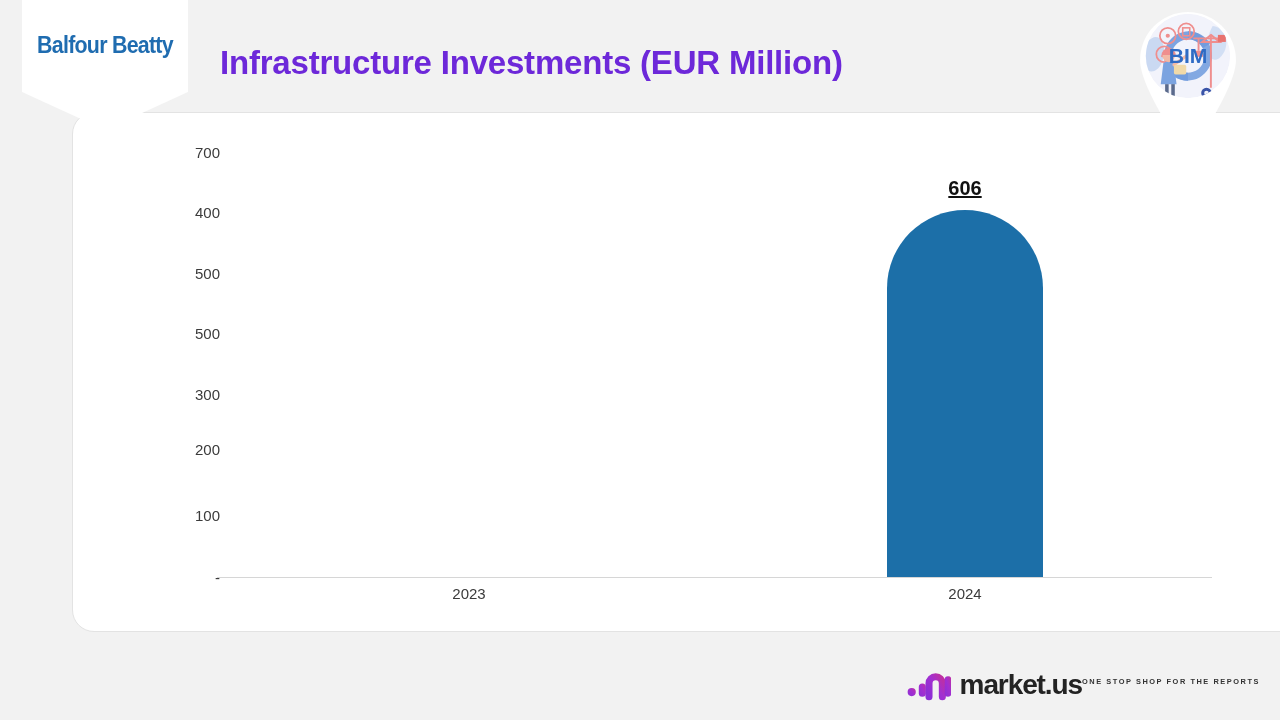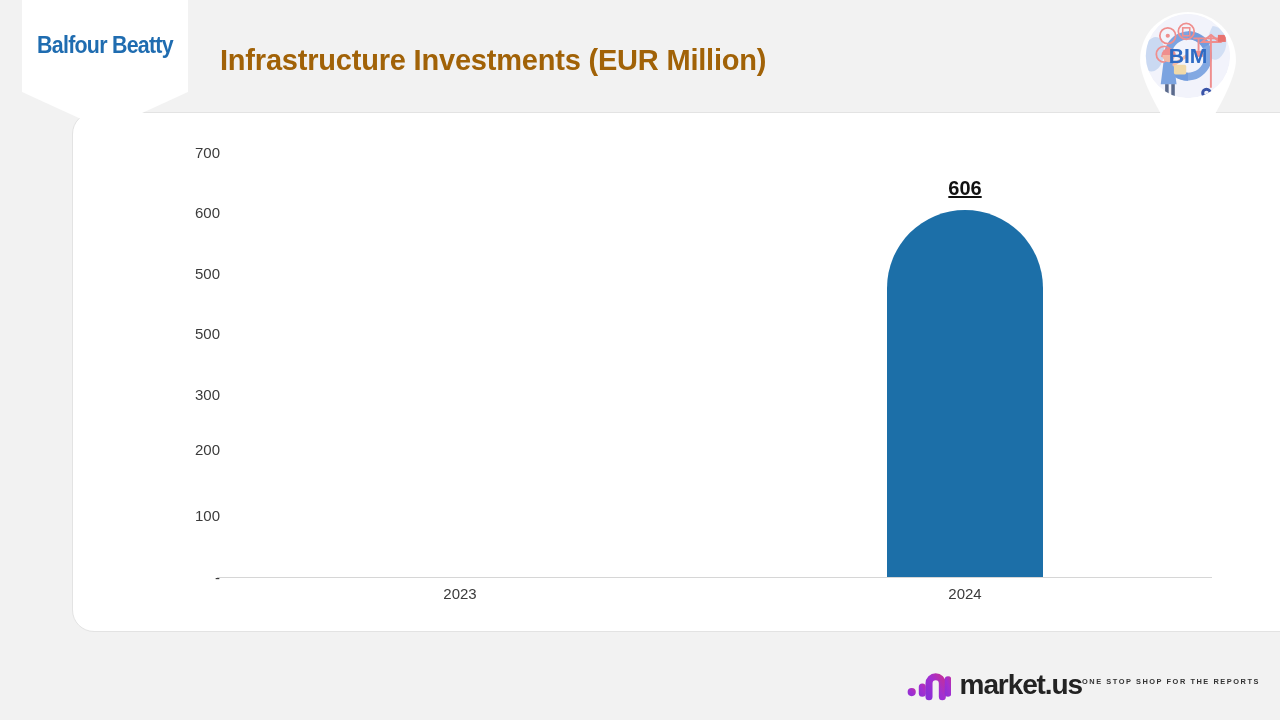--- a/index.html
+++ b/index.html
@@ -45,23 +45,23 @@
     color: #1f6cb0;
     transform: scaleX(0.93);
     white-space: nowrap;
   }
 
   
   #chart-title {
     position: absolute;
     left: 220px;
     top: 44px;
-    font-size: 29px;
-    font-weight: bold;
-    color: #a16207;
+    font-size: 33px;
+    font-weight: bold;
+    color: #6d28d9;
     letter-spacing: -0.2px;
     white-space: nowrap;
     z-index: 3;
   }
 
   
   #chart-card {
     position: absolute;
     left: 24px;
     top: 112px;
@@ -254,37 +254,37 @@
       <circle cx="71" cy="92" r="2.6" fill="#f2f3fb"></circle>
     </g>
     <text x="50" y="58" text-anchor="middle" font-family="Liberation Sans, sans-serif" font-size="24" font-weight="bold" fill="#2f6bc4">BIM</text>
   </svg>
 </div>
 
 <div id="chart-card">
   <div id="plot-area">
 
     <div class="y-tick" style="top:39px">700</div>
-    <div class="y-tick" style="top:99px">600</div>
+    <div class="y-tick" style="top:99px">400</div>
     <div class="y-tick" style="top:160px">500</div>
     <div class="y-tick" style="top:220px">500</div>
     <div class="y-tick" style="top:281px">300</div>
     <div class="y-tick" style="top:336px">200</div>
     <div class="y-tick" style="top:402px">100</div>
     <div class="y-tick" style="top:464px">-</div>
 
     <div id="axis-line"></div>
 
 
     <div class="bar-group" style="left:814px; width:156px; height:460px;">
       <div class="bar" style="width:156px; height:367px;"></div>
       <div class="bar-value" style="bottom:377px;">606</div>
     </div>
 
-    <div class="cat-label" style="left:308px; width:158px;">2023</div>
+    <div class="cat-label" style="left:317px; width:158px;">2023</div>
     <div class="cat-label" style="left:814px; width:156px;">2024</div>
 
   </div>
 </div>
 
 <div id="marketus-logo">
   <svg class="logo-mark" viewBox="0 0 56 42">
     <defs>
       <linearGradient id="mkGrad" x1="0" y1="1" x2="1" y2="0">
         <stop offset="0%" stop-color="#8b2fd6"></stop>

